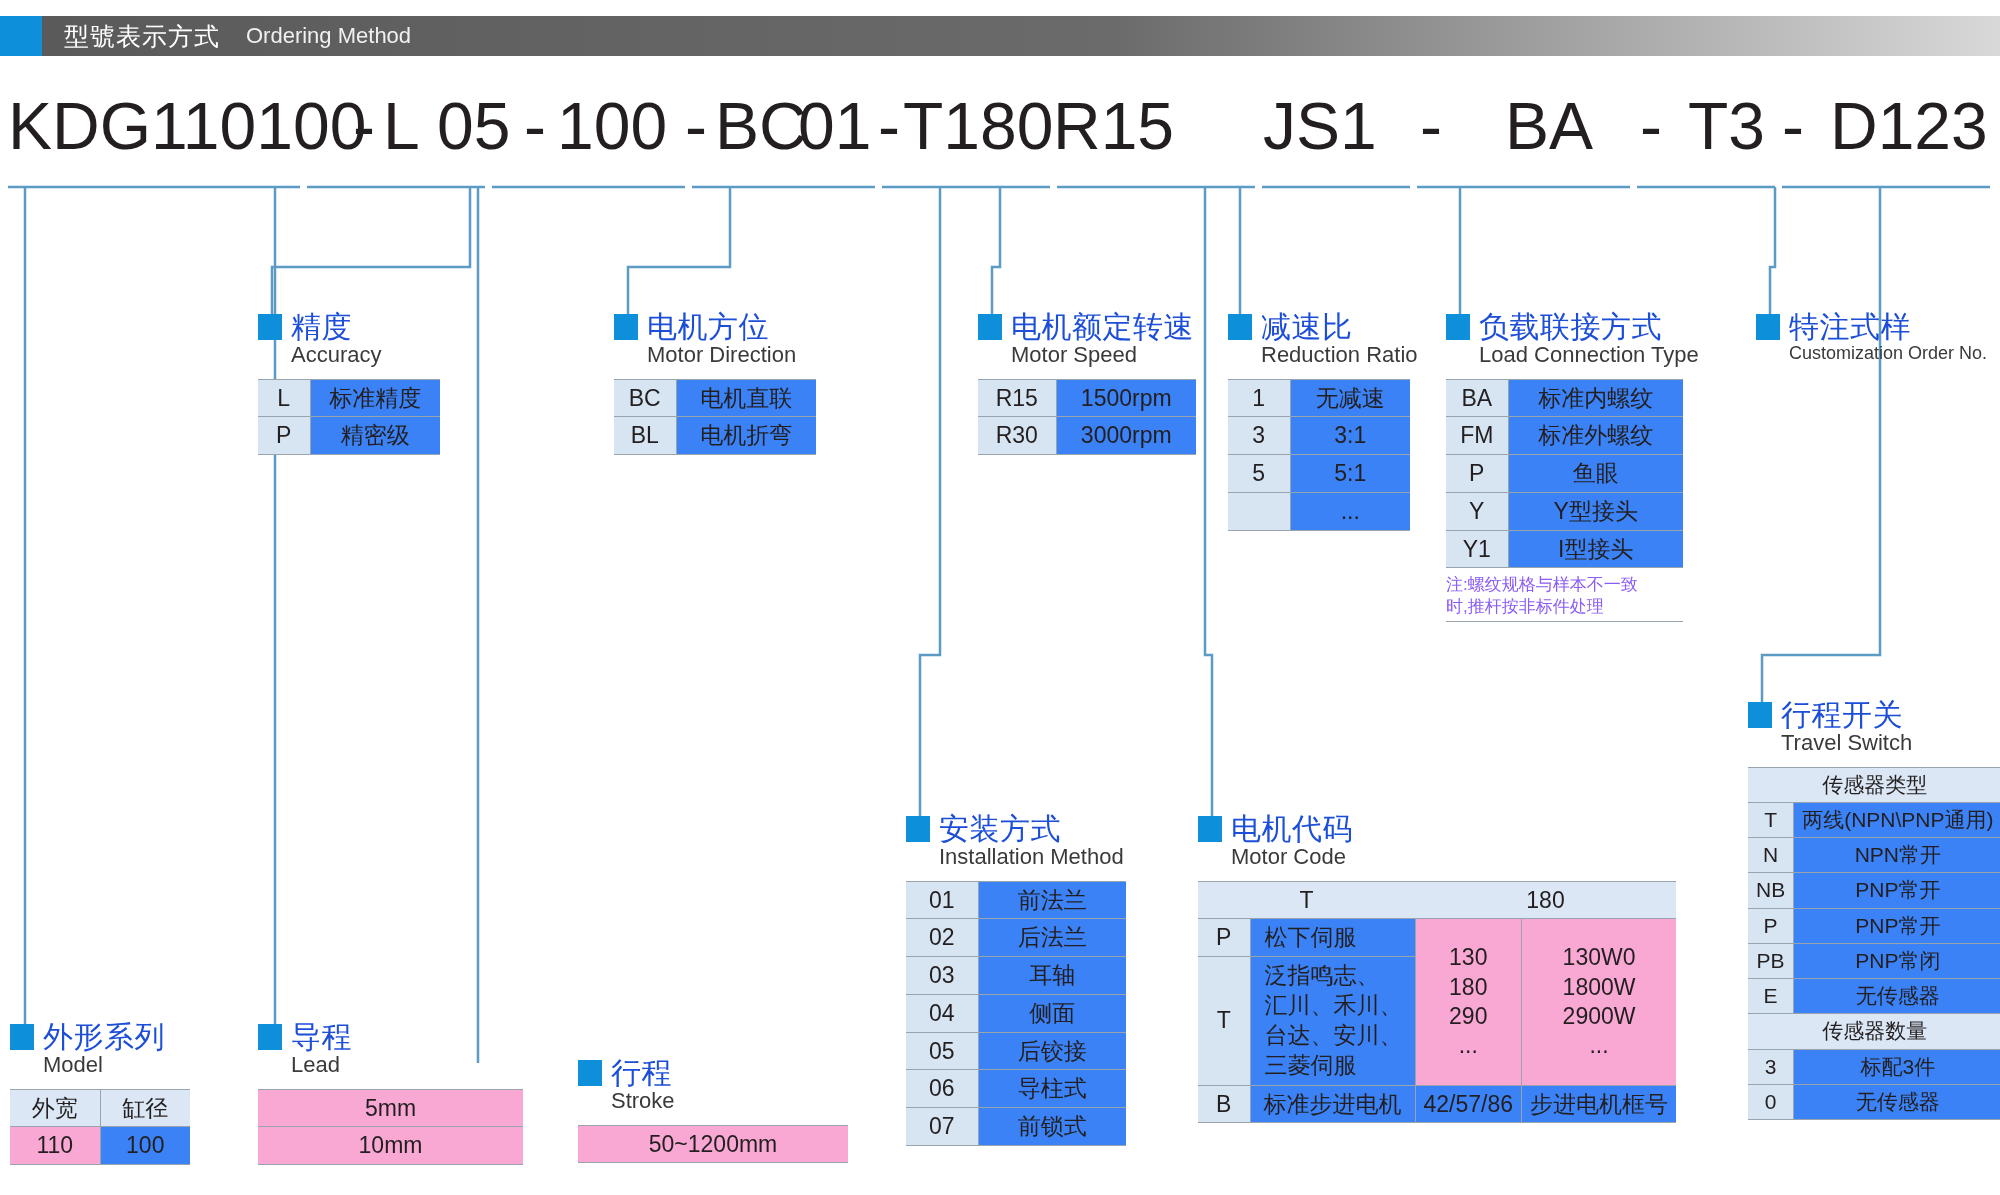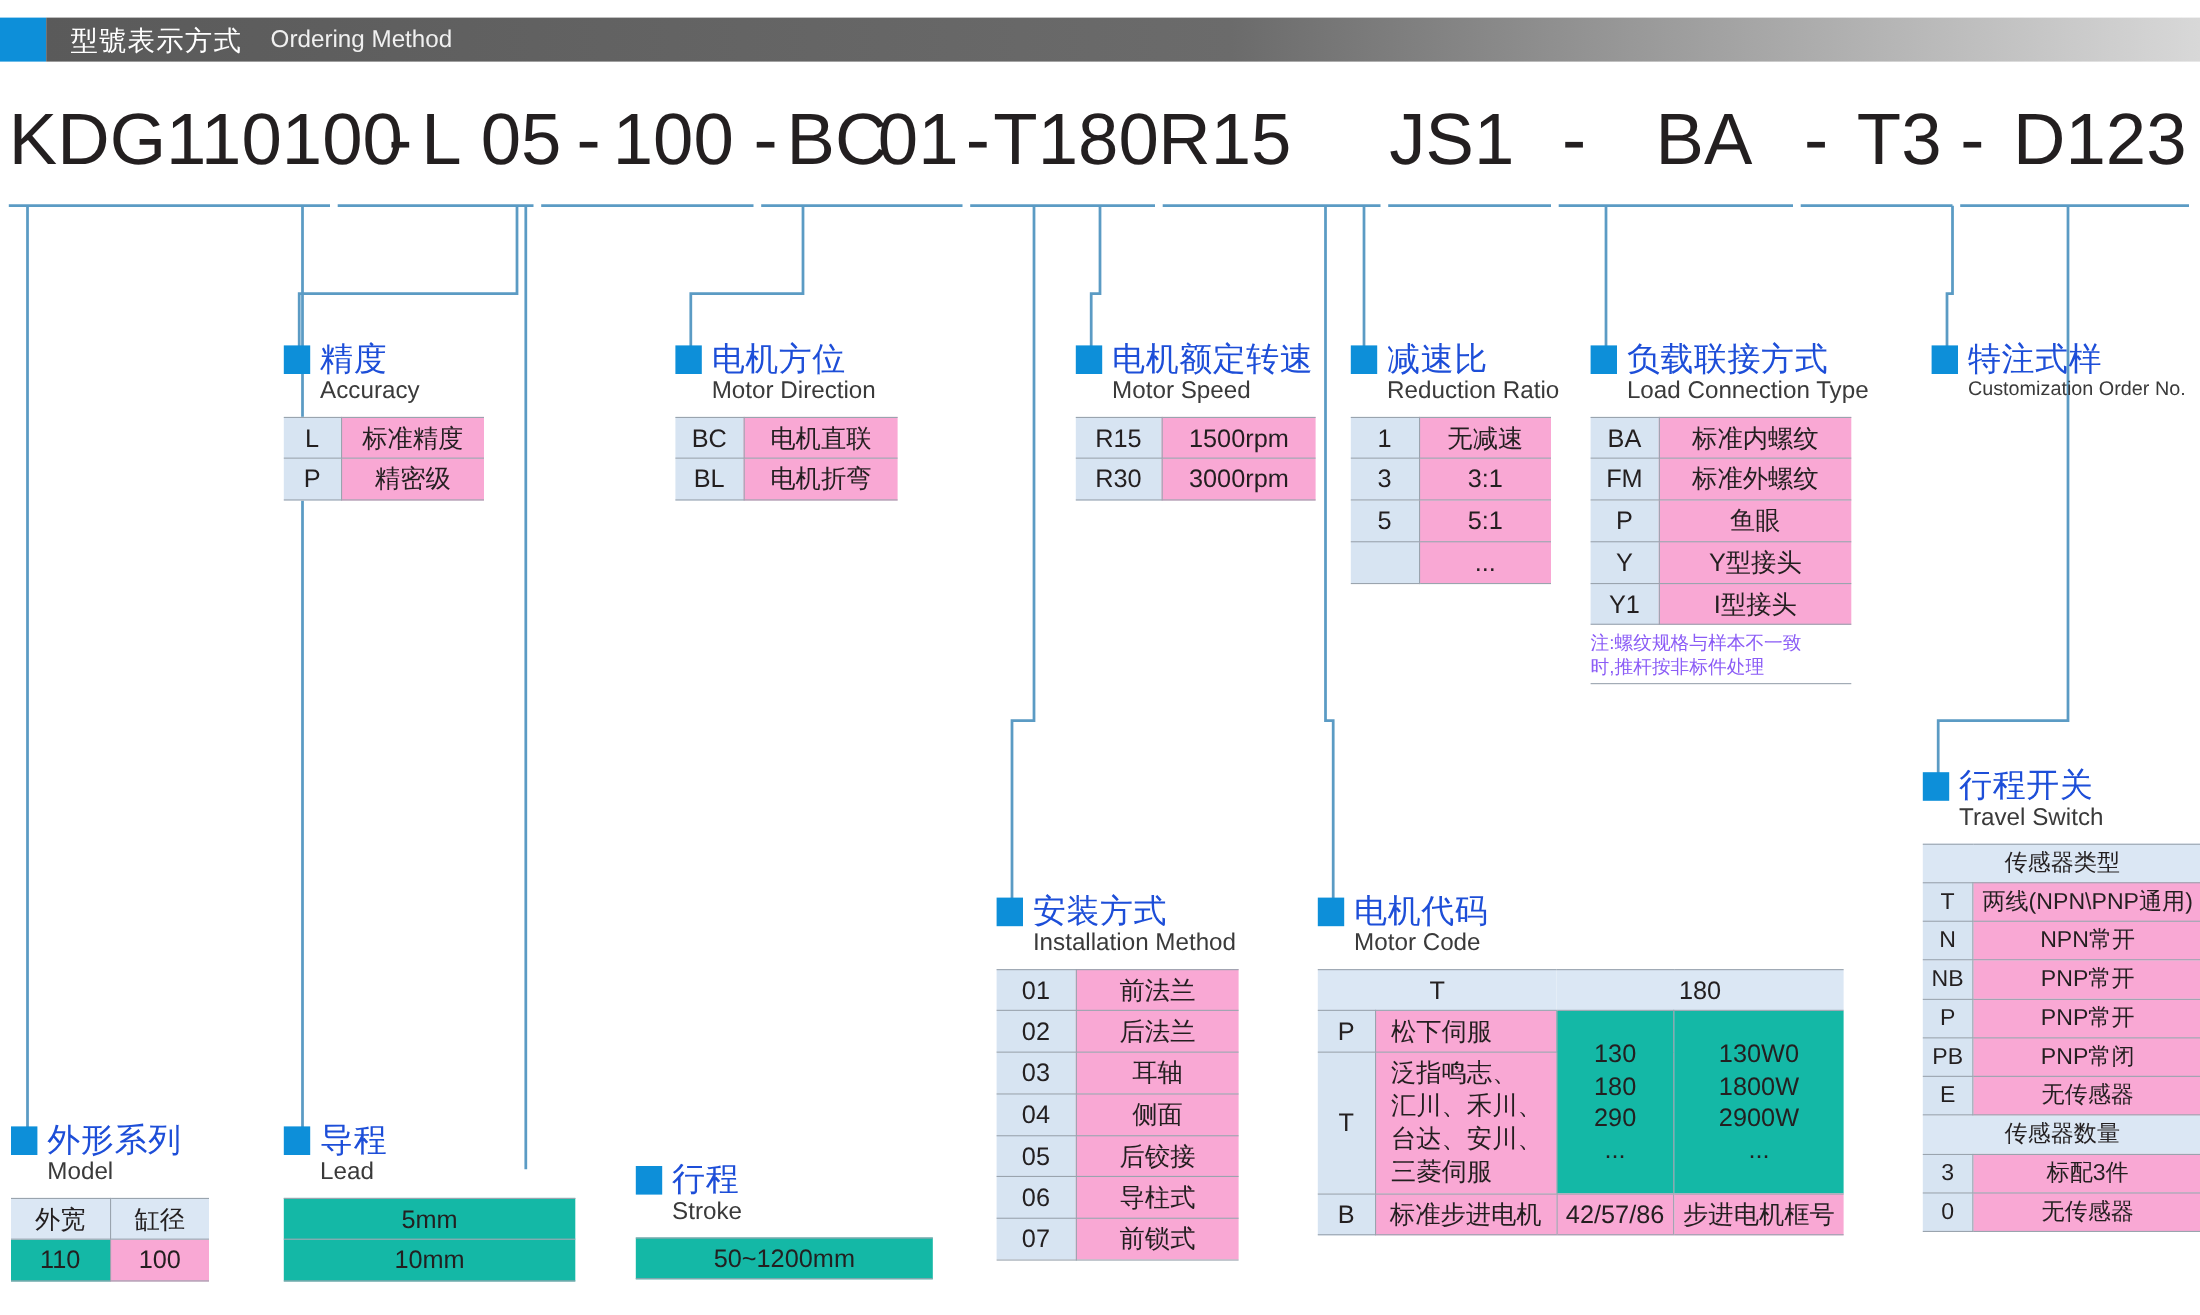--- a/index.html
+++ b/index.html
@@ -60,22 +60,22 @@
   }
   table.spec td {
     border-top: 1px solid #9aa4ae;
     border-bottom: 1px solid #9aa4ae;
     padding: 4px 8px;
     text-align: center;
     white-space: nowrap;
     line-height: 1.25;
   }
   td.key { background: #d7e4f2; border-right: 1px solid #9aa4ae; }
-  td.val { background: #f9a8d4; }
-  td.fill { background: #14b8a6; }
+  td.val { background: #3b82f6; }
+  td.fill { background: #f9a8d4; }
   td.hdr { background: #dbe7f4; }
   .note {
     margin-top: 6px;
     font-size: 17px;
     color: #8b5cf6;
     line-height: 1.3;
     white-space: pre-line;
     border-bottom: 1px solid #9aa4ae;
     padding-bottom: 3px;
   }

